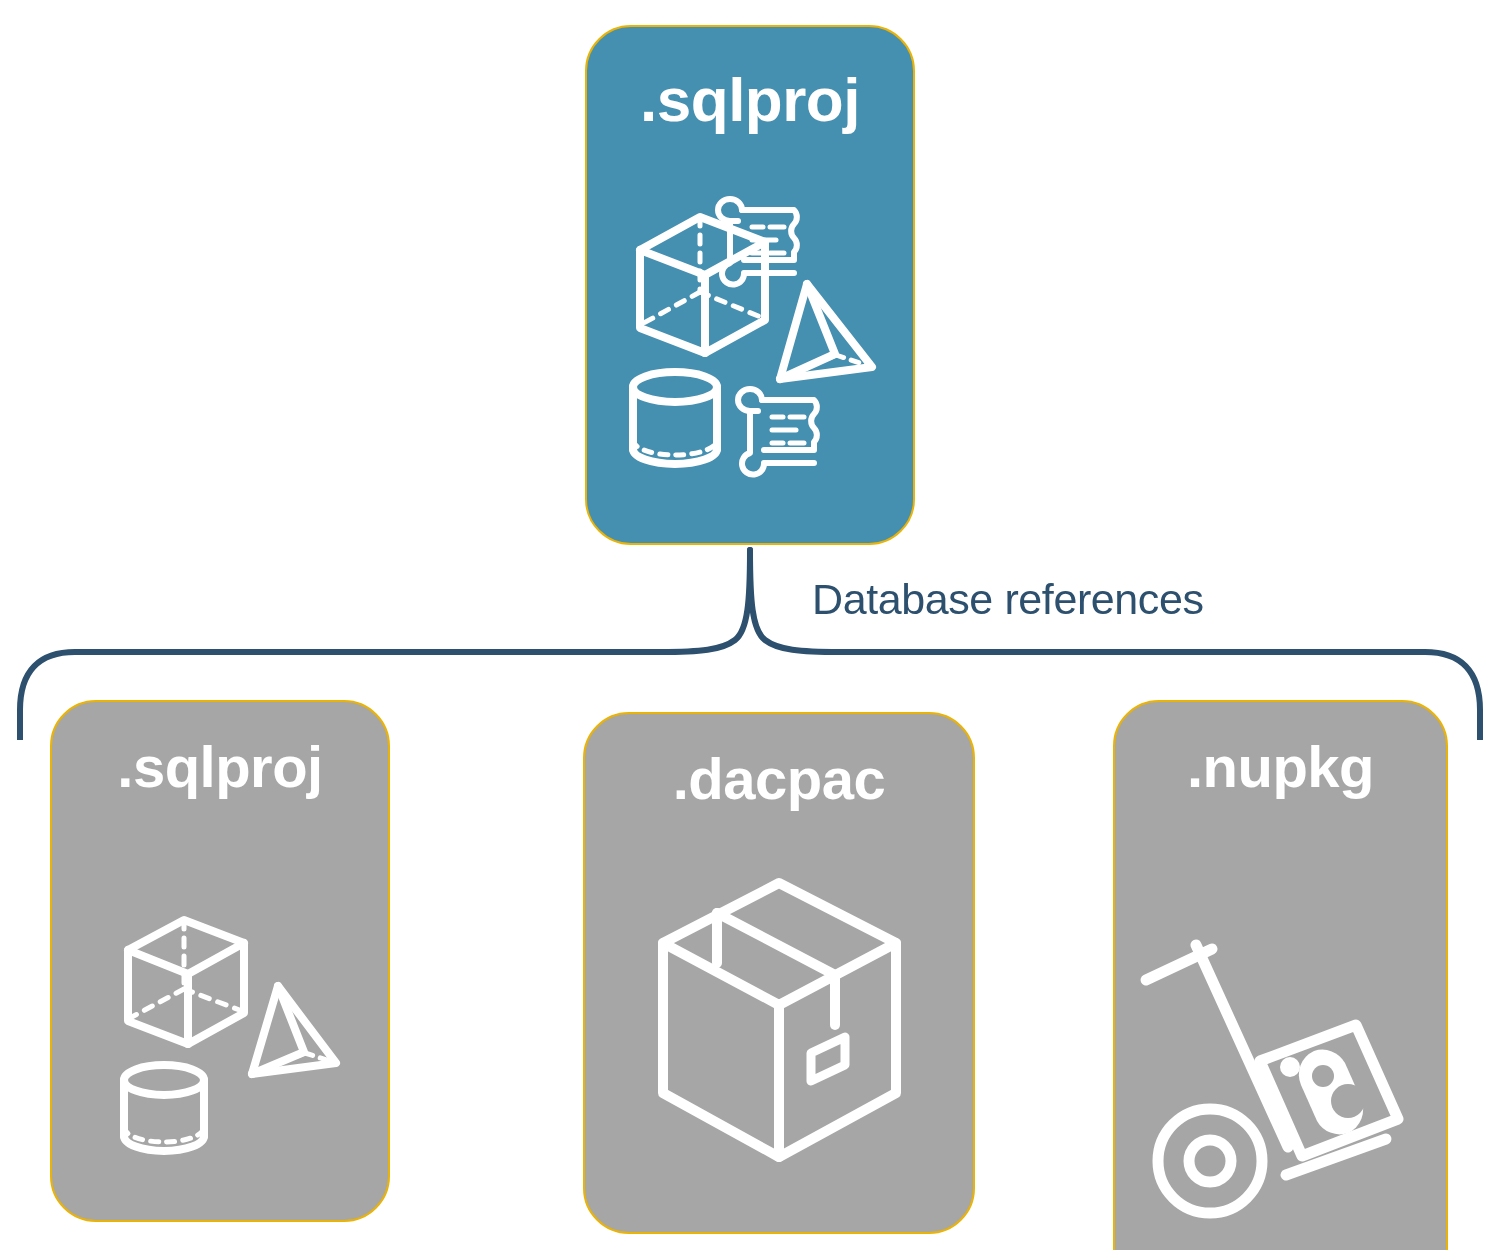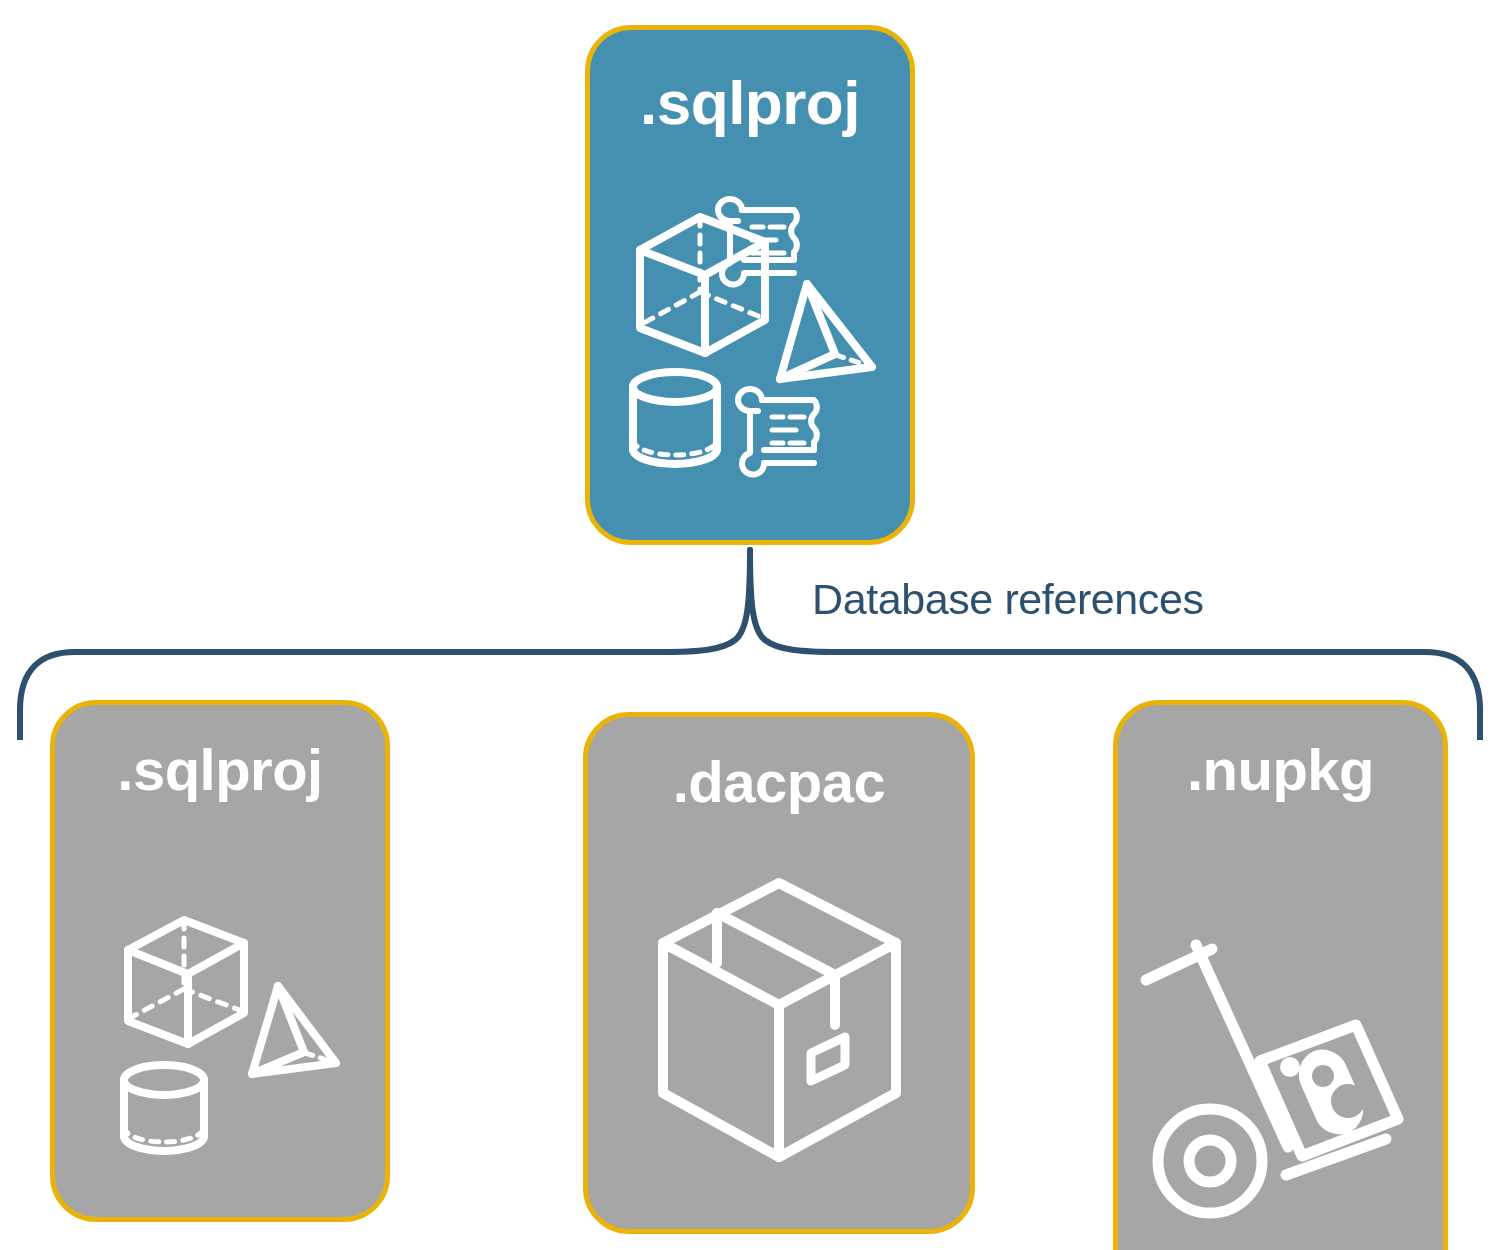--- a/index.html
+++ b/index.html
@@ -15,21 +15,21 @@
     width: 1500px;
     height: 1250px;
     background: #ffffff;
     overflow: hidden;
   }
 
   
   .card {
     position: absolute;
     box-sizing: border-box;
-    border: 5px solid #eab308;
+    border: 2px solid #eab308;
     border-radius: 46px;
     display: flex;
     flex-direction: column;
     align-items: center;
   }
   .card.parent {
     background: #4590B0;
   }
   .card.child {
     background: #A6A6A6;

